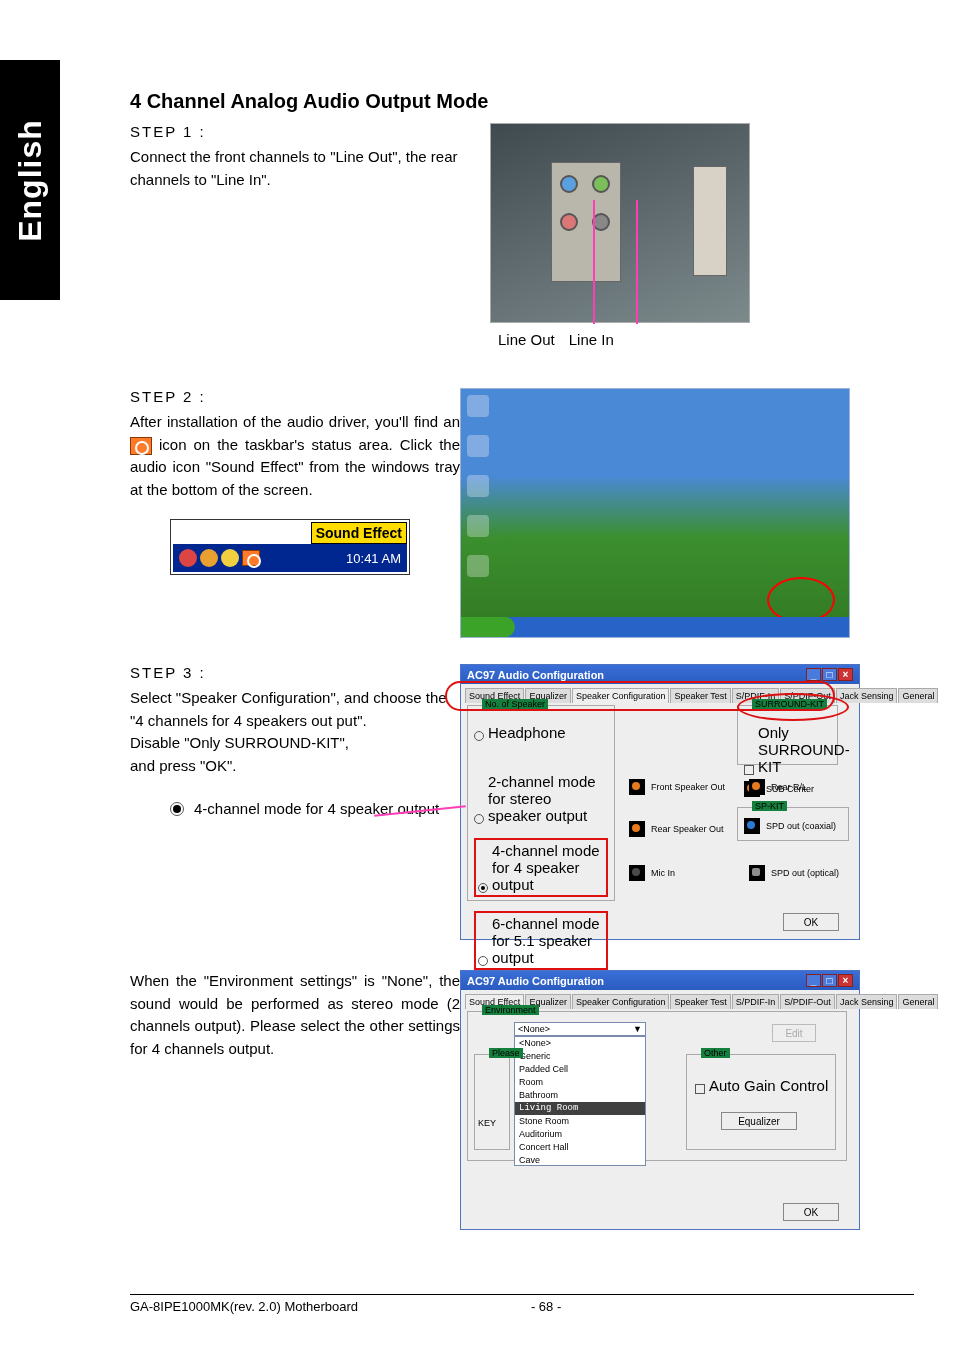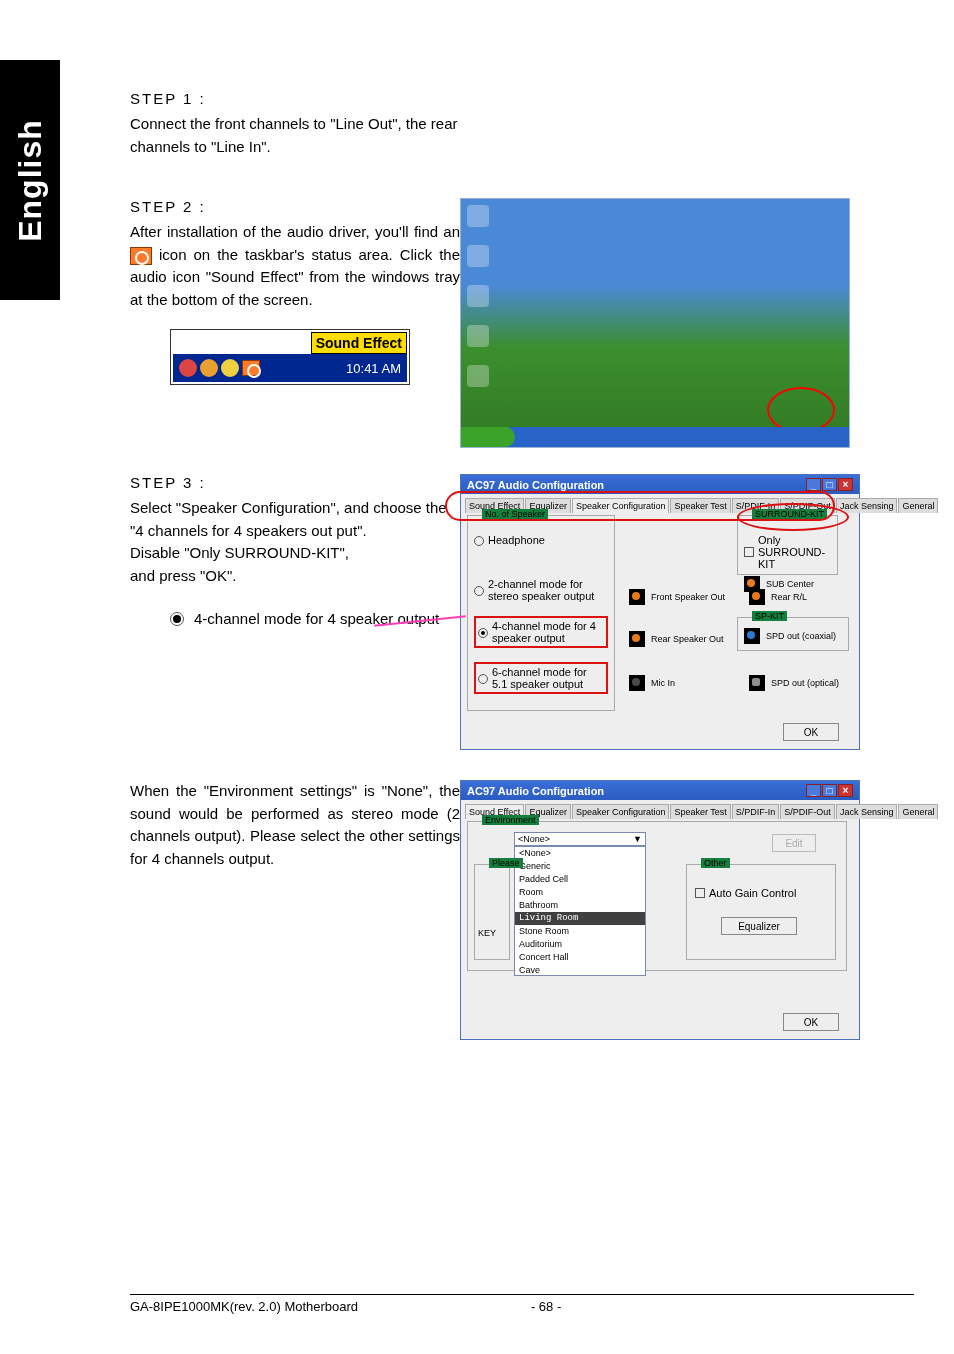--- a/index.html
+++ b/index.html
@@ -80,21 +80,21 @@
   .dlg-body { padding:8px; position:relative; height:206px; background:#eee;}
   .ok-row { text-align:right; padding:4px 20px 8px;}
   .ok-row button{ width:56px; height:18px; font-size:10px; background:#eee; border:1px solid #888;}
 
   .grp { border:1px solid #aaa; padding:6px 6px; position:absolute; }
   .spk-grp { left:6px; top:2px; width:148px; height:196px;}
   .pj-grp { left:160px; top:2px; width:110px; height:48px;}
   .sk-grp { left:276px; top:2px; width:101px; height:60px;}
   .grp-title{ position:absolute; top:-7px; left:14px; background:#15803d; padding:0 3px; font-size:9px;}
 
-  .radio-row{ display:flex; gap:4px; align-items:center; font-size:11px; margin-top:12px;}
+  .radio-row{ display:flex; gap:4px; align-items:flex-end; font-size:15px; margin-top:12px;}
   .r{ width:10px;height:10px;border:1px solid #555; border-radius:50%; flex:none; margin-top:1px;}
   .r.sel::after{content:"";display:block;width:4px;height:4px;background:#000;border-radius:50%;margin:2px;}
   .red-box{ border:2px solid #d11; }
 
   .jack { width:16px;height:16px; background:#000; display:inline-block; position:relative;}
   .jack::after{content:"";position:absolute;left:3px;top:3px;width:8px;height:8px;border-radius:50%;}
   .jack.or::after{ background:#e87a1e;}
   .jack.bl::after{ background:#2b7ad1;}
   .jack.gr::after{ background:#4a4a4a;}
   .jack.op{ background:#000;} .jack.op::after{ background:#8e8e8e; border-radius:2px;}
@@ -115,25 +115,43 @@
 </head>
 <body>
 
 <div class="page">
 
   <div class="lang-tab">
     <span>English</span>
   </div>
 
   <div class="content">
+    <h1>4 Channel Analog Audio Output Mode</h1>
 
     <div class="sec1">
       <div class="sec1-left">
         <div class="step-label">STEP 1 :</div>
         <div class="text">Connect the front channels to "Line Out", the rear channels to "Line In".</div>
+      </div>
+      <div>
+        <div class="sec1-img">
+          <div class="port-panel">
+            <span class="portdot" style="left:8px; top:12px; background:#5aa0e0;"></span>
+            <span class="portdot" style="left:40px; top:12px; background:#7abf5a;"></span>
+            <span class="portdot" style="left:8px; top:50px; background:#d77;"></span>
+            <span class="portdot" style="left:40px; top:50px; background:#888;"></span>
+          </div>
+          <div style="position:absolute; right:22px; top:42px; width:34px; height:110px; background:#d7d2c5; border:1px solid #666;"></div>
+          <span class="pink-line" style="left:102px; top:76px; height:124px;"></span>
+          <span class="pink-line" style="left:145px; top:76px; height:124px;"></span>
+        </div>
+        <div class="caption-row">
+          <span>Line Out</span>
+          <span>Line In</span>
+        </div>
       </div>
     </div>
 
     <div class="sec2">
       <div class="sec2-left">
         <div class="step-label">STEP 2 :</div>
         <div class="text" style="text-align:justify;">
           <span>After installation of the audio driver, you'll find an </span>
           <span class="tray-icon"></span>
           <span> icon on the taskbar's status area. Click the audio icon "Sound Effect" from the windows tray at the bottom of the screen.</span>

